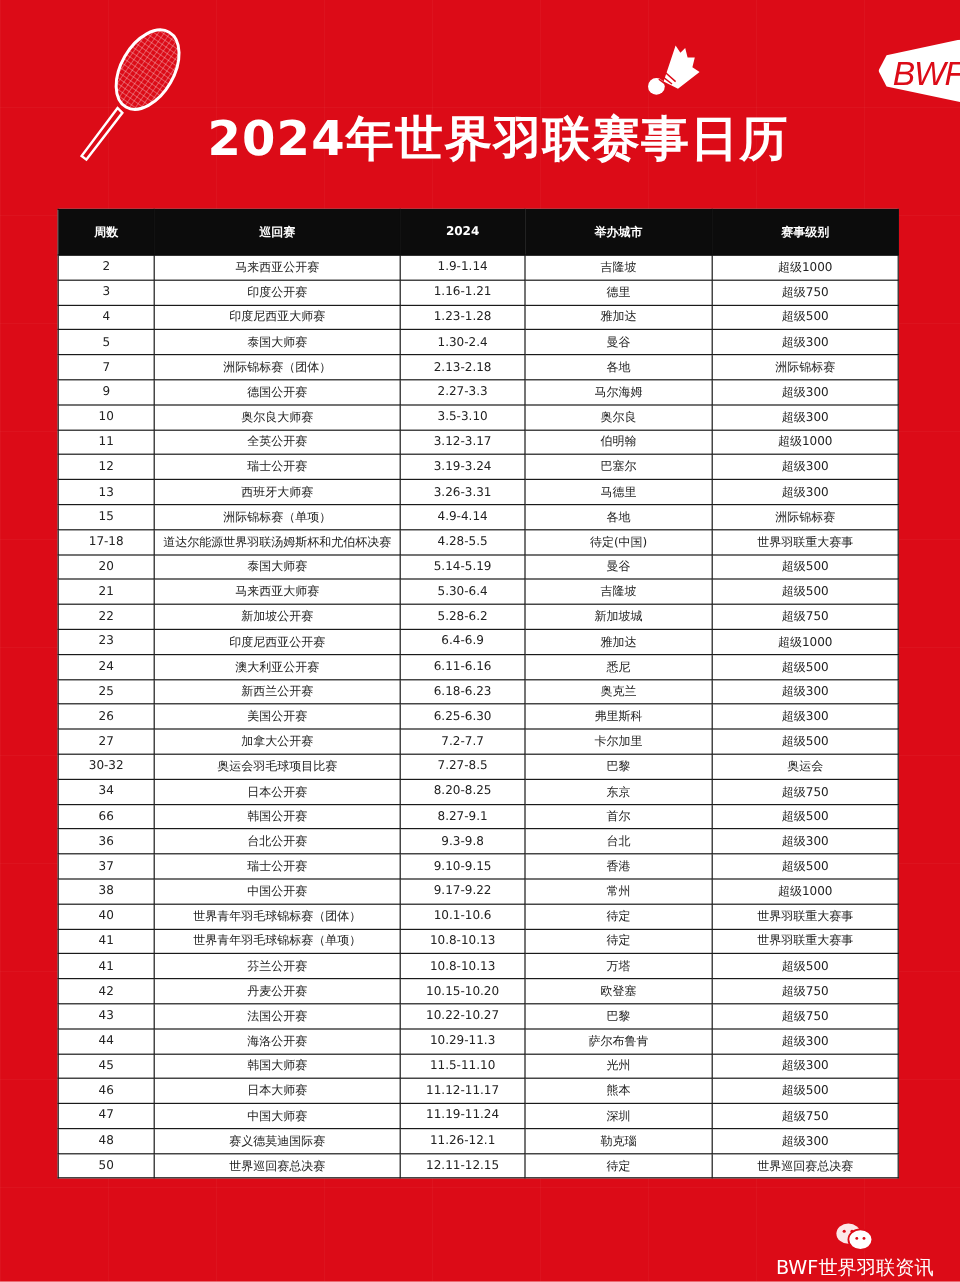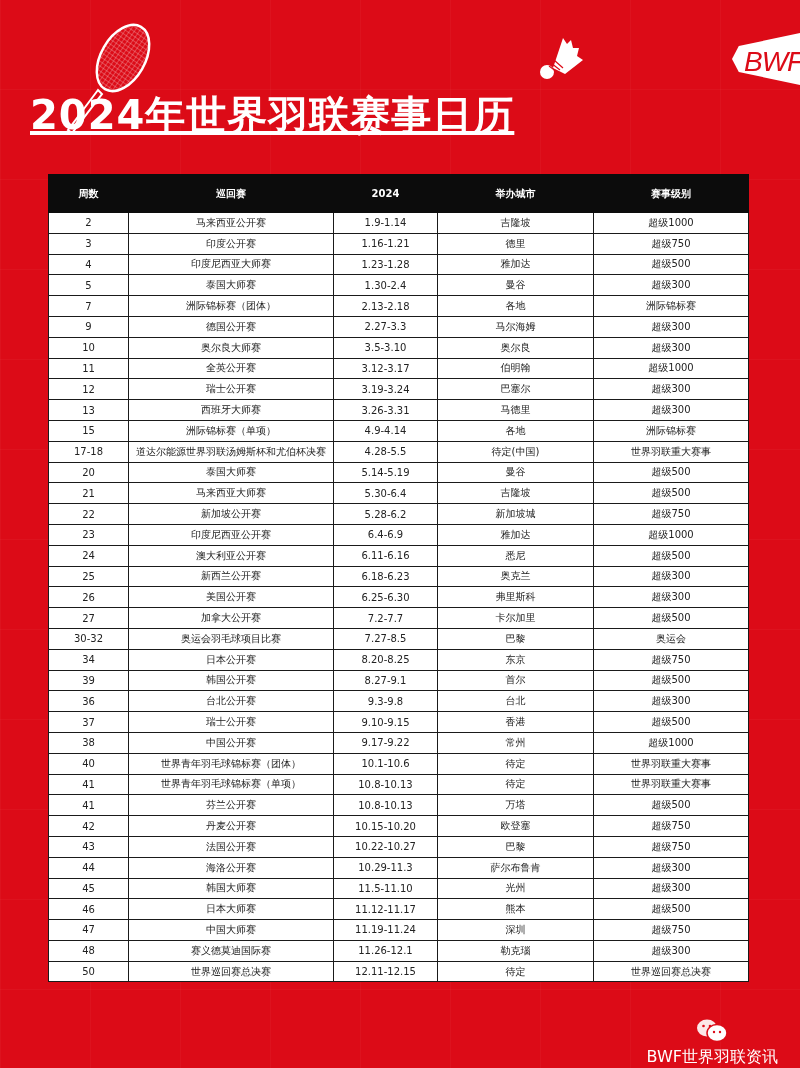--- a/index.html
+++ b/index.html
@@ -24,25 +24,24 @@
     clip-path: polygon(10% 25%, 100% 0, 100% 100%, 10% 75%, 0 50%);
     border-radius: 14px 0 0 14px;
   }
   .bwf-logo span {
     position: absolute; left: 12px; top: 13px;
     color: #dc0b17; font-weight: normal; font-style: italic;
     font-size: 28px; font-family: "Liberation Sans", sans-serif; letter-spacing: -1px;
   }
   .title {
     position: absolute; left: 0; right: 0; top: 88px;
-    text-align: left; color: #ffffff;
+    text-align: center; color: #ffffff;
     font-size: 40px; font-weight: bold; letter-spacing: 1px;
     font-family: "DejaVu Sans", sans-serif;
     padding-left: 30px;
-    text-decoration: underline;
   }
   table.calendar {
     position: absolute; left: 48px; top: 174px; width: 700px;
     border-collapse: collapse; background: #ffffff;
     table-layout: fixed;
   }
   table.calendar th {
     background: #0c0c0c; color: #ffffff;
     font-size: 10px; font-weight: bold; height: 38px;
     border: 1px solid #0c0c0c;
@@ -261,21 +260,21 @@
         <td>奥运会</td>
       </tr>
       <tr>
         <td>34</td>
         <td>日本公开赛</td>
         <td>8.20-8.25</td>
         <td>东京</td>
         <td>超级750</td>
       </tr>
       <tr>
-        <td>39</td>
+        <td>66</td>
         <td>韩国公开赛</td>
         <td>8.27-9.1</td>
         <td>首尔</td>
         <td>超级500</td>
       </tr>
       <tr>
         <td>36</td>
         <td>台北公开赛</td>
         <td>9.3-9.8</td>
         <td>台北</td>

